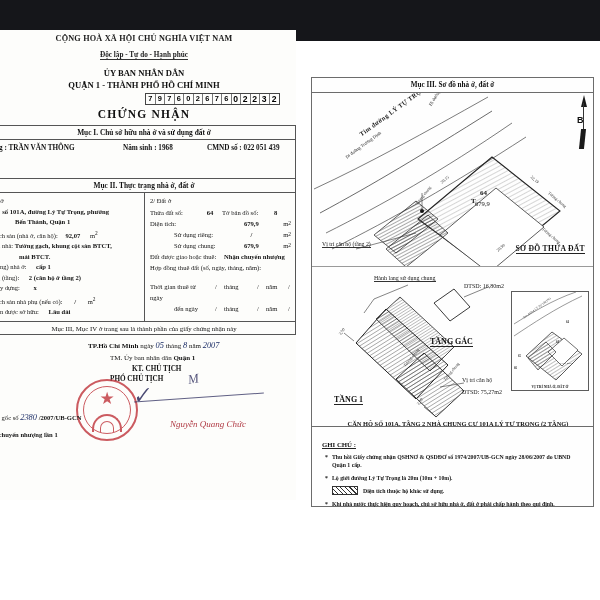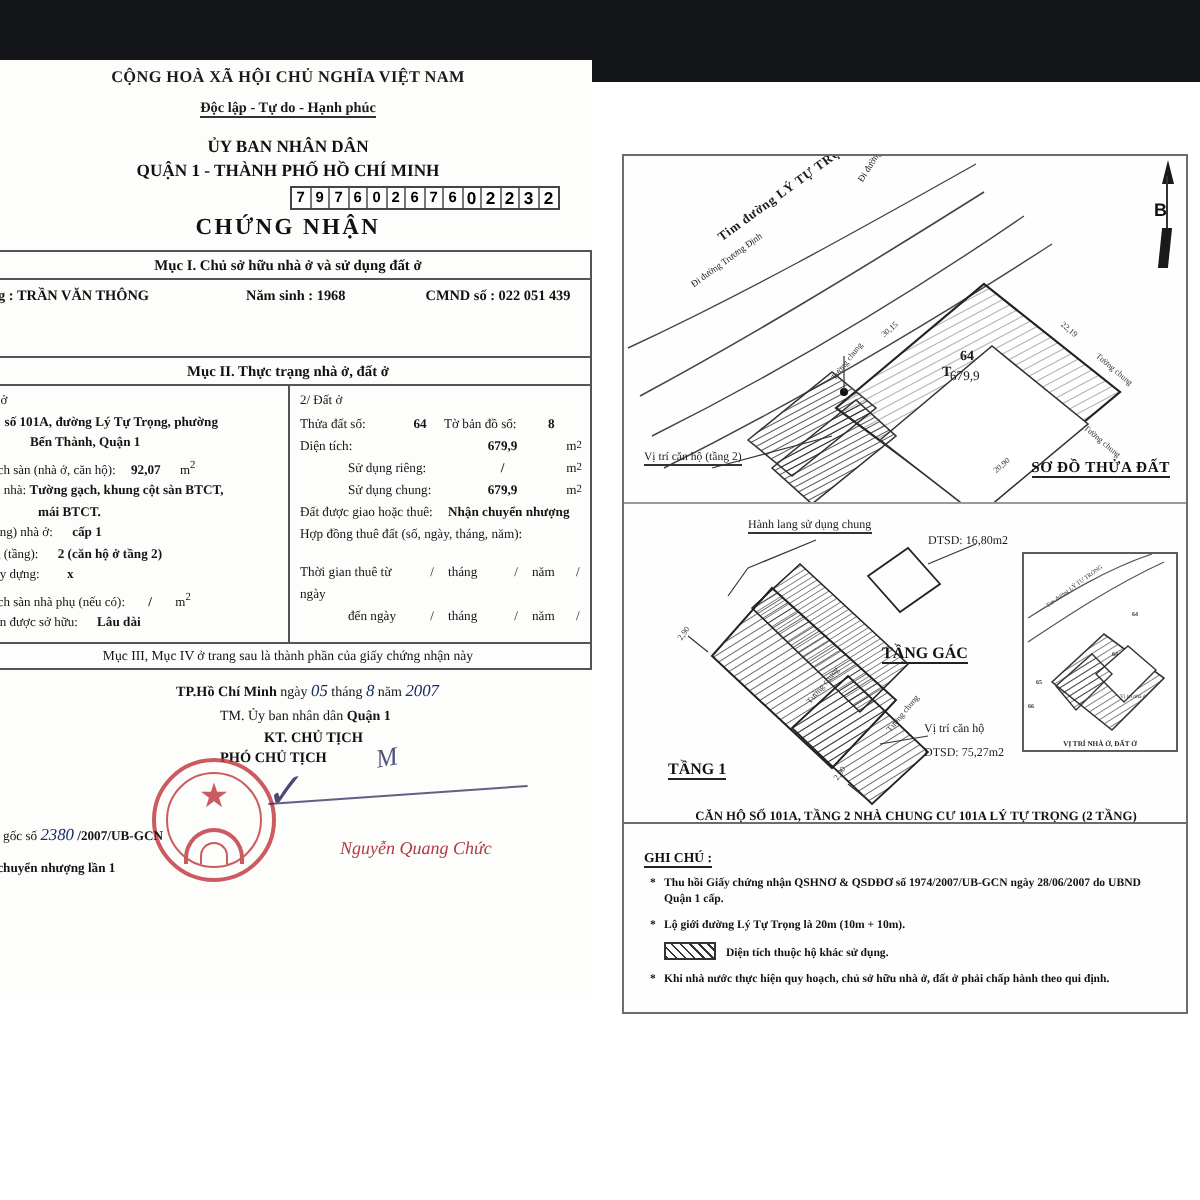--- a/index.html
+++ b/index.html
@@ -77,21 +77,21 @@
   .sec-head {
     text-align:center; font-size:7.4px; font-weight:bold;
     border-bottom:1px solid #555; padding: 2px 0; color:#111;
   }
   .owner-row {
     display:flex; font-size:7.2px; font-weight:bold;
     padding: 4px 4px 4px 6px; gap: 6px; color:#111;
   }
   .owner-row .c1 { width: 118px; }
   .owner-row .c2 { width: 78px; }
-  .owner-row .c3 { flex:1;text-align:center; }
+  .owner-row .c3 { flex:1; }
   .owner-spacer { height: 22px; }
 
   .sec2-head {
     text-align:center; font-size:7.4px; font-weight:bold;
     border-top:1px solid #555; border-bottom:1px solid #555;
     padding: 2px 0; color:#111;
   }
   .sec2-body { display:flex; min-height: 110px; }
   .col-left { width: 152px; border-right:1px solid #555; padding: 3px 3px 3px 4px; }
   .col-right { flex:1; padding: 3px 4px 3px 5px; }
@@ -219,21 +219,21 @@
   .tiny { font-size:4.2px; color:#333; }
   .ul { border-bottom:.8px solid #333; }
 
   .sodo-title {
     position:absolute; right:8px; bottom:12px;
     font-size:7.6px; font-weight:bold; color:#111;
     border-bottom:1px solid #222; letter-spacing:.3px;margin-left:40px;
   }
   .tang-gac {
     position:absolute; left:118px; top:70px; font-size:8px; font-weight:bold;
-    color:#111; border-bottom:1px solid #222;margin-left:11px;
+    color:#111; border-bottom:1px solid #222;
   }
   .tang2 {
     position:absolute; left:22px; top:128px; font-size:8px; font-weight:bold;
     color:#111; border-bottom:1px solid #222;
   }
   .plan-caption {
     position:absolute; left:10px; bottom:-1px; width:272px; text-align:center;
     font-size:6.4px; font-weight:bold; color:#111;
   }
   .plan-caption span { border-bottom:1px solid #222; }
@@ -452,20 +452,21 @@
       <div class="sig-name">Nguyễn Quang Chức</div>
 
       <div class="foot-note1">
         <span>- sơ gốc số </span><span class="hw">2380</span><b> /2007/UB-GCN</b>
       </div>
       <div class="foot-note2">ận chuyển nhượng lần 1</div>
     </div>
   </div>
 
   <div class="right-page">
+    <div class="rp-head">Mục III. Sơ đồ nhà ở, đất ở</div>
 
     <div class="map-zone">
       <div class="compass">
         <div class="needle-up"></div>
         <div class="stem"></div>
         <div class="cb">B</div>
         <div class="needle-dn"></div>
       </div>
 
       <svg width="283" height="173" viewBox="0 0 283 173">

